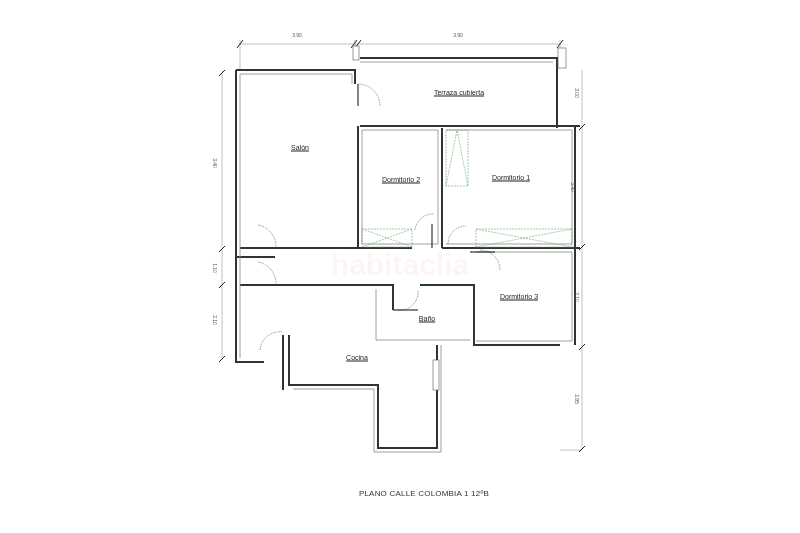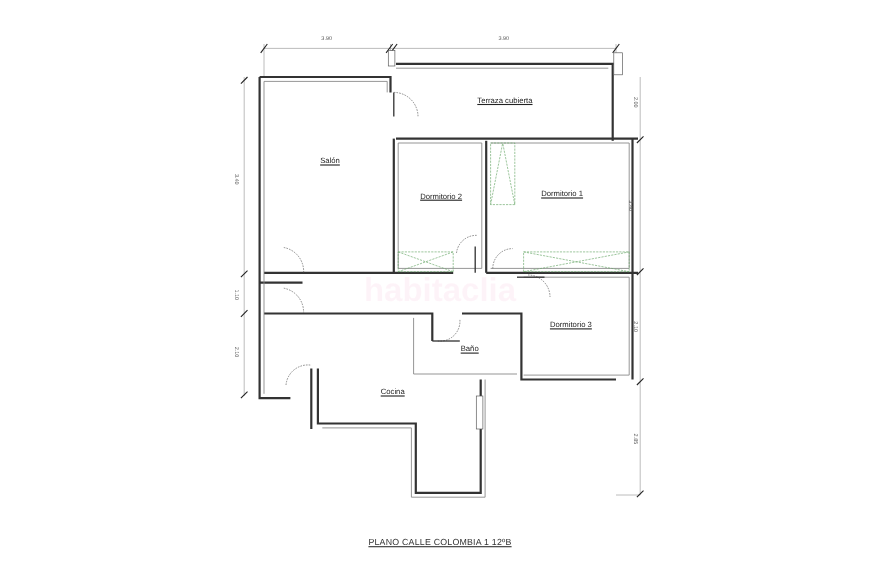--- a/index.html
+++ b/index.html
@@ -4,22 +4,22 @@
   <style>
     html, body { margin: 0; padding: 0; background: #ffffff; }
     body { width: 800px; height: 533px; position: relative; overflow: hidden;
            font-family: "Liberation Sans", sans-serif; }
     #plan { position: absolute; left: 0; top: 0; width: 800px; height: 533px; }
     .lbl { position: absolute; font-size: 7px; color: #222; text-decoration: underline;
            white-space: nowrap; transform: translate(-50%, -50%); }
     .dim { position: absolute; font-size: 5px; color: #555; white-space: nowrap;
            transform: translate(-50%, -50%); }
     .dim.v { transform: translate(-50%, -50%) rotate(90deg); }
-    .title { position: absolute; left: 400px; top: 493px; font-size: 8px; color: #333;
-             transform: translate(-50%, -50%); white-space: nowrap; letter-spacing: 0.2px; text-decoration: underline; }
+    .title { position: absolute; left: 424px; top: 493px; font-size: 8px; color: #333;
+             transform: translate(-50%, -50%); white-space: nowrap; letter-spacing: 0.2px; }
     .wm { position: absolute; left: 400px; top: 265px; font-size: 30px; color: #ec4899;
           opacity: 0.06; transform: translate(-50%, -50%); font-weight: bold; white-space: nowrap; }
   </style>
 </head>
 <body>
 
 <svg id="plan" viewBox="0 0 800 533" xmlns="http://www.w3.org/2000/svg">
 
   <g stroke="#999" stroke-width="0.6" fill="none">
     <line x1="240" y1="44" x2="560" y2="44"></line>

